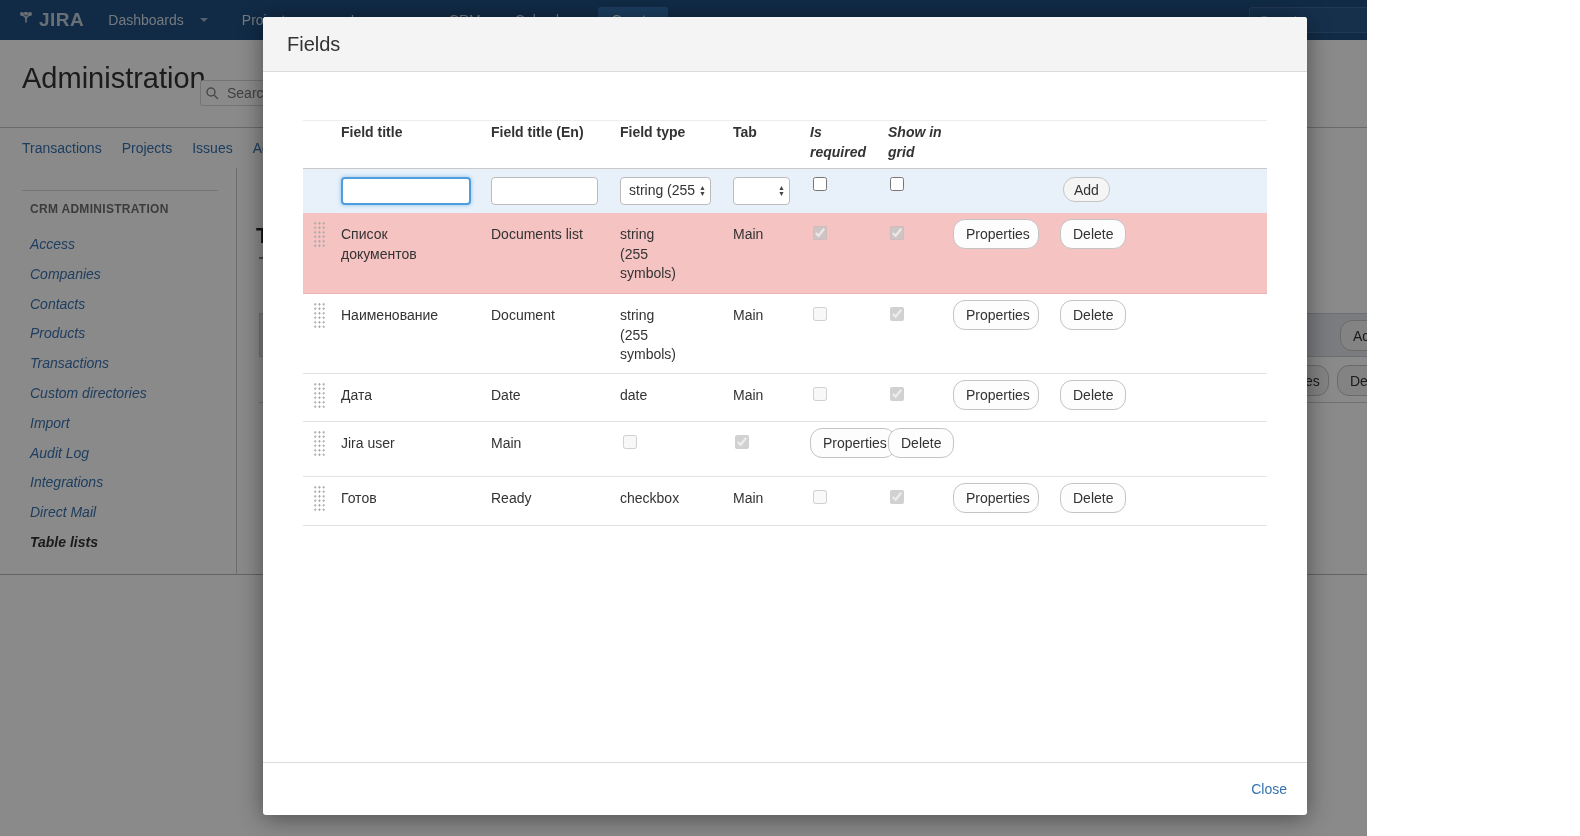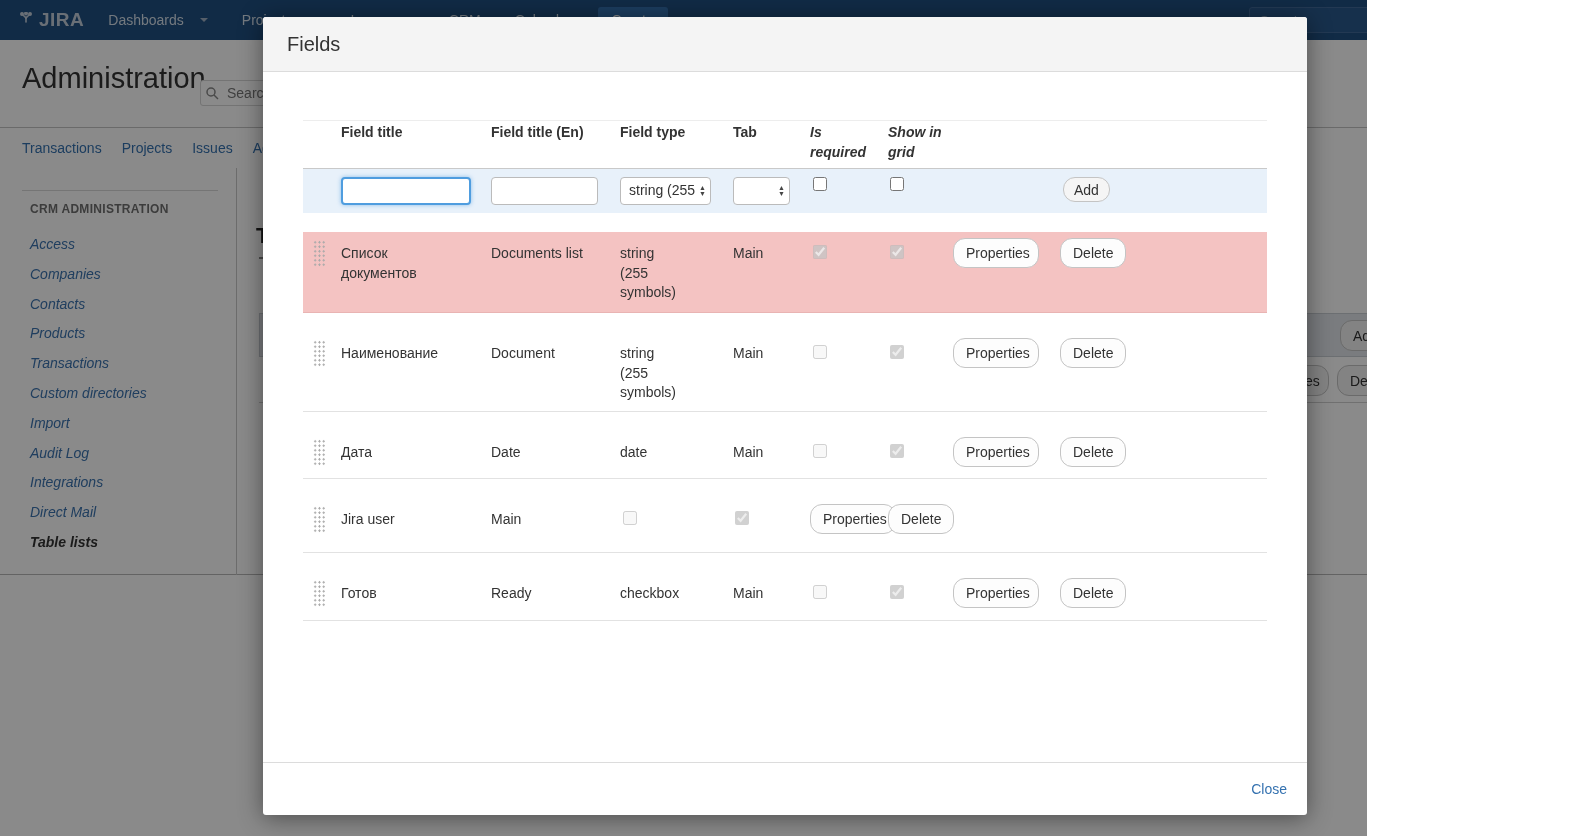--- a/index.html
+++ b/index.html
@@ -115,21 +115,21 @@
   .addrow input[type=text].narrow { width:107px; }
   .addrow input[type=text].focus { border:2px solid #4f9ddf; box-shadow:0 0 4px rgba(79,157,223,.6); }
   .sel { height:28px; background:#fff; border:1px solid #bbb; border-radius:4px; display:flex;
     align-items:center; padding:0 4px 0 8px; cursor:pointer; overflow:hidden; }
   .sel-type { width:91px; }
   .sel-tab { width:57px; justify-content:flex-end; }
   .sel-text { flex:1; white-space:nowrap; overflow:hidden; }
   .stepper { display:flex; flex-direction:column; line-height:6px; font-size:7px; color:#444;
     margin-left:3px; }
   .addbtn { height:25px; padding:0 10px; margin-left:3px; background:#f5f5f5; }
-  .drow { border-bottom:1px solid #e2e2e2;margin-top:19px; }
+  .drow { border-bottom:1px solid #e2e2e2; }
   .drow.pink { background:#f4c3c2; border-bottom-color:#e9b4b3; }
   .rh0 { min-height:81px; } .rh1 { min-height:80px; } .rh2 { min-height:45px; }
   .rh3 { min-height:55px; } .rh4 { min-height:49px; }
   .drag { display:inline-block; width:13px; height:27px; margin-left:5px; margin-top:2px;
     background-image:radial-gradient(#a9a9a9 1px, transparent 1.2px); background-size:4.3px 4.5px;
     cursor:grab; }
   .t-title { display:inline-block; max-width:118px; }
   .t-en { display:inline-block; max-width:92px; }
   .t-type { display:inline-block; max-width:66px; }
   .rowbtn { background:#fdfdfd; }

